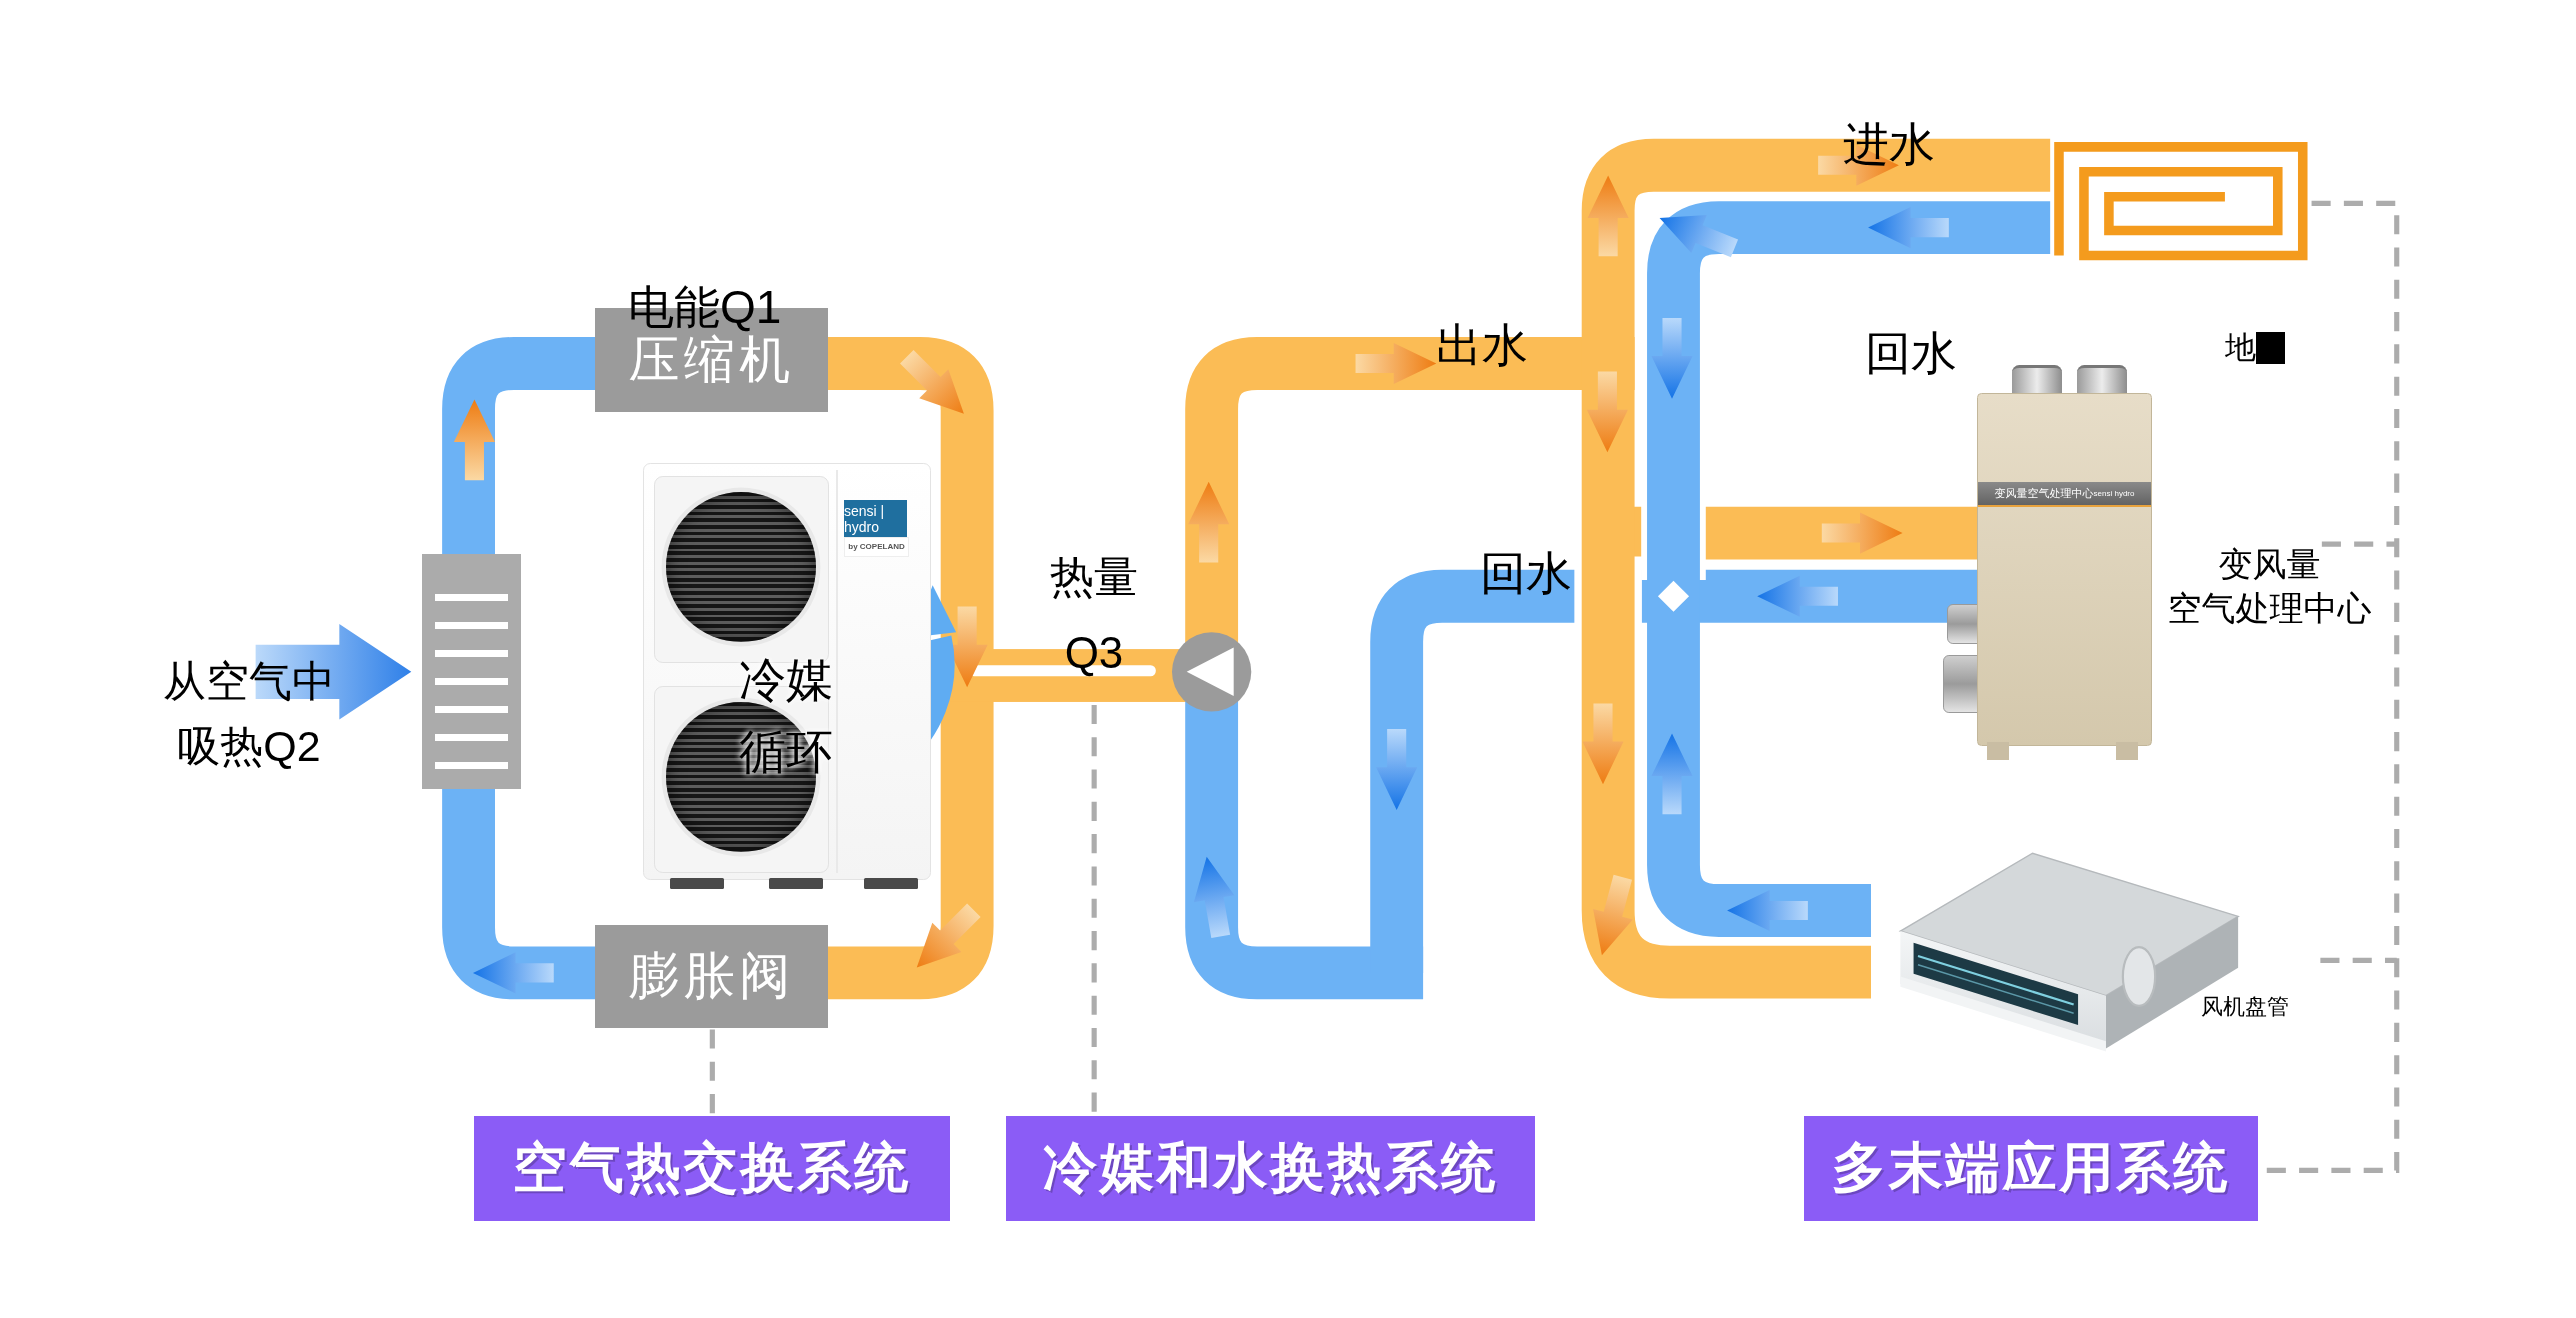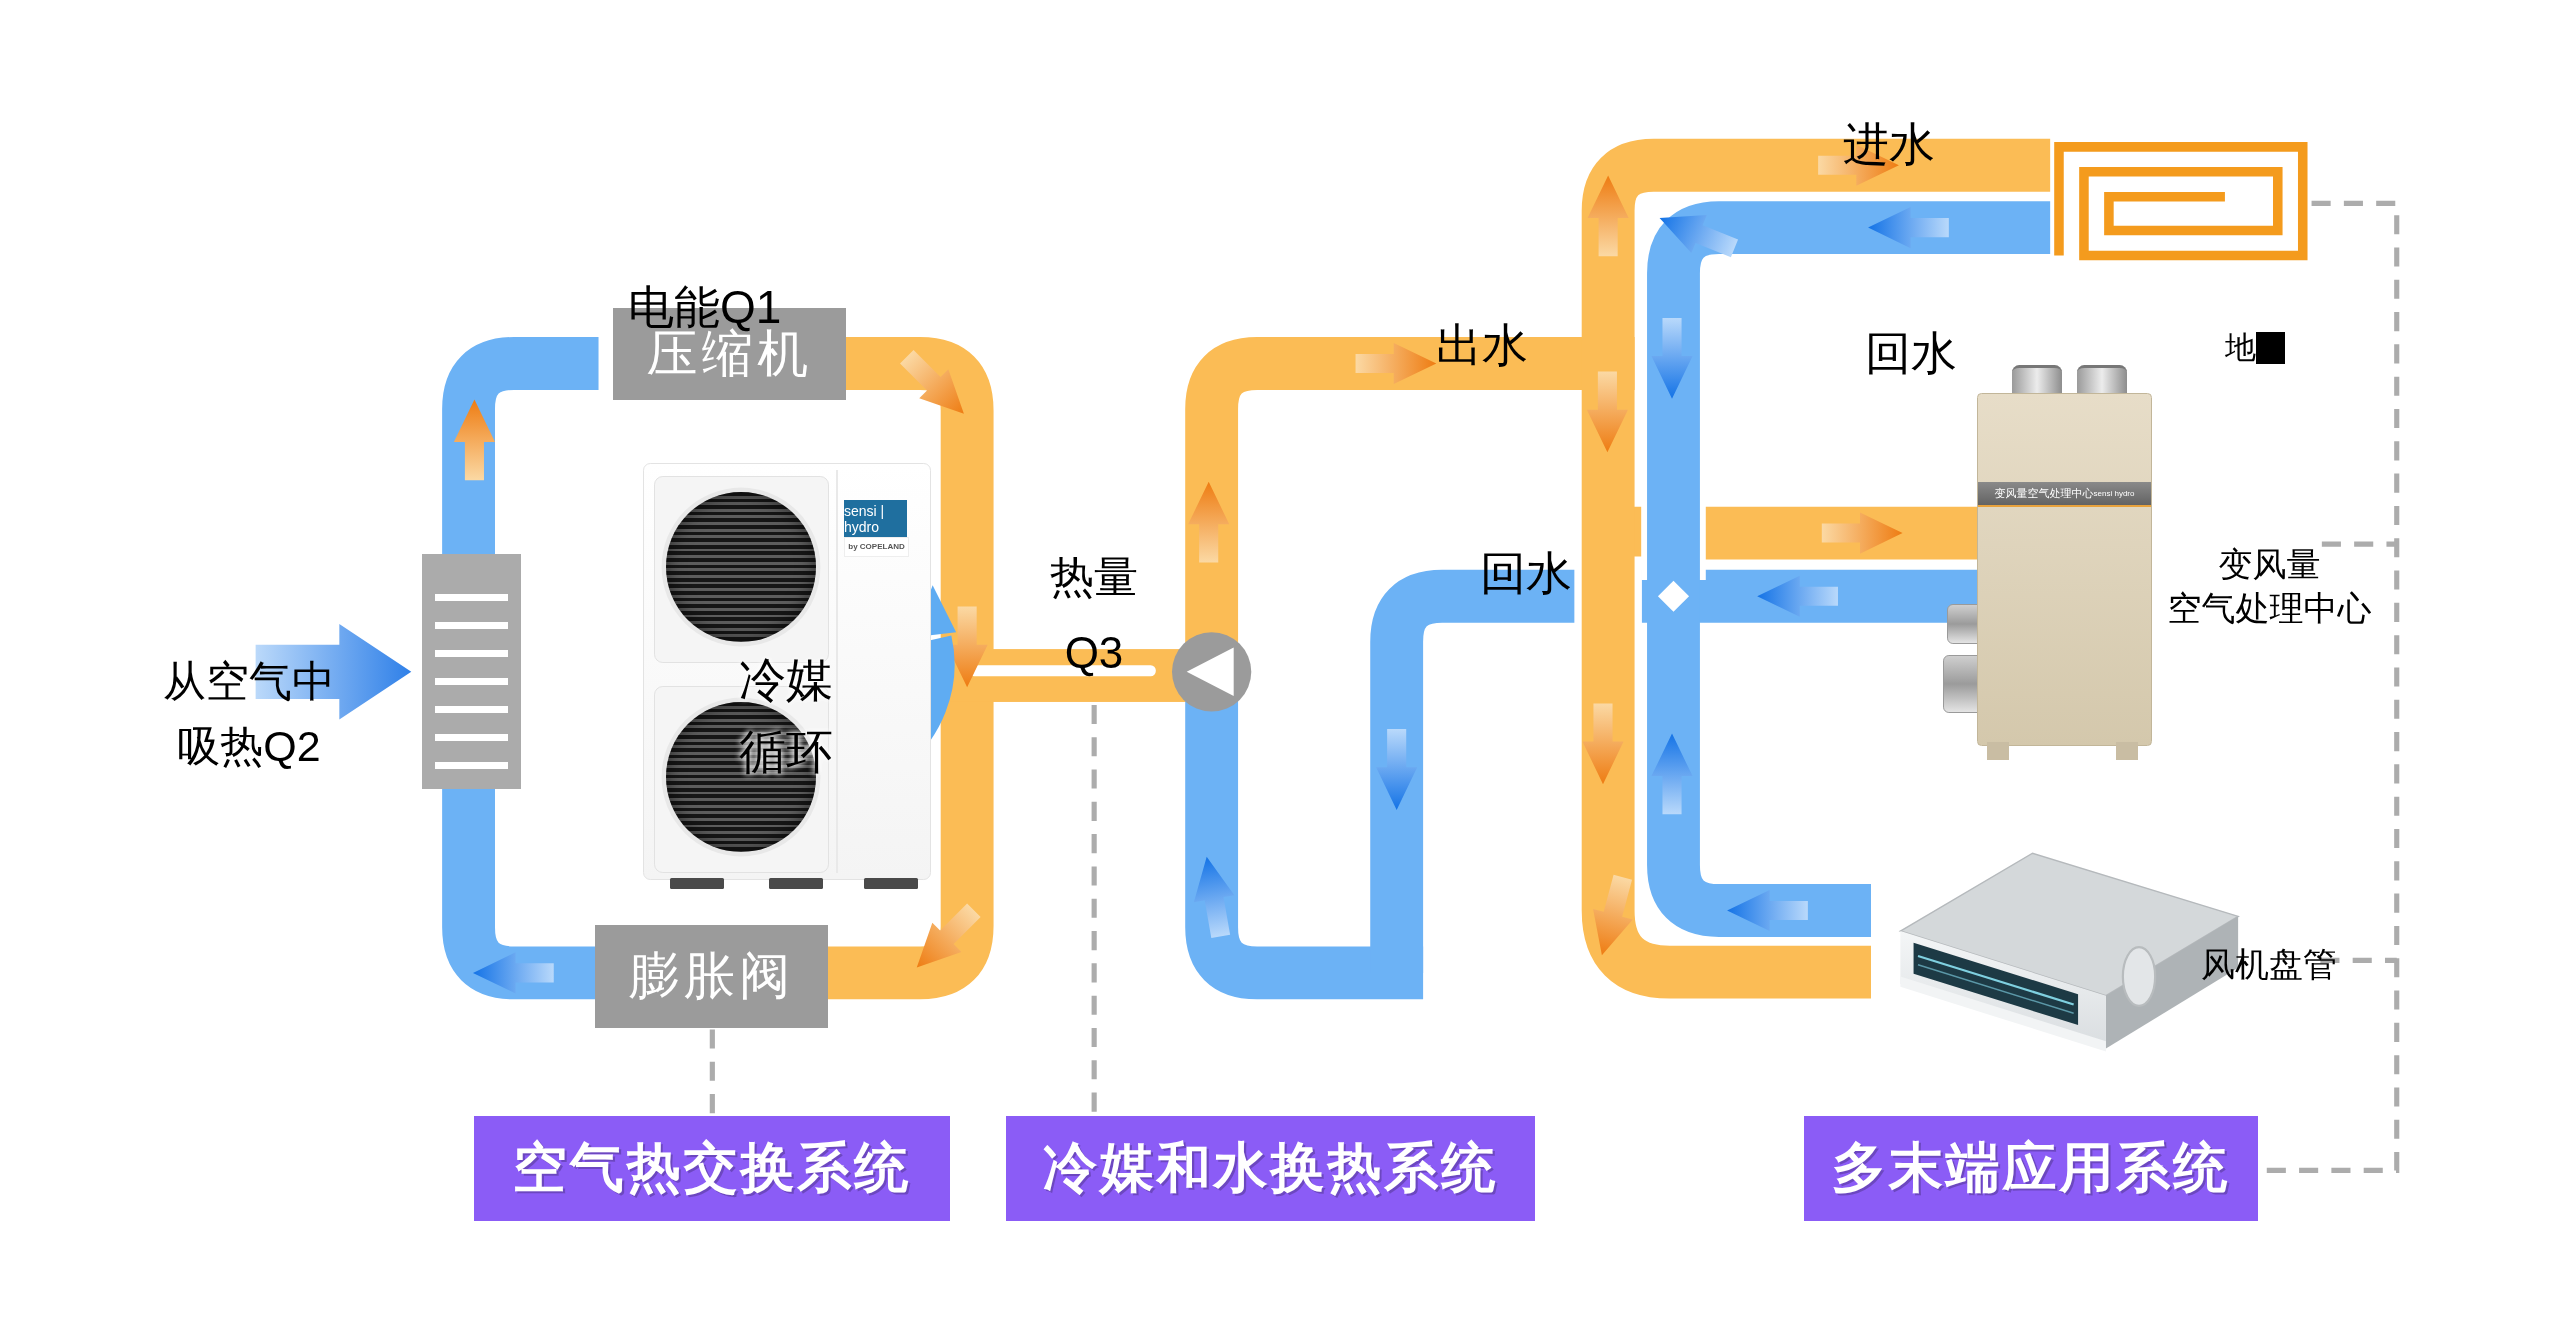--- a/index.html
+++ b/index.html
@@ -162,21 +162,21 @@
   <div class="stub" style="left:1943px;top:655px;width:37px;height:56px;"></div>
   <div class="ahu">
     <div class="band">
       <span style="font-size:11px;">变风量空气处理中心</span>
       <span style="font-size:8px;">sensi hydro</span>
     </div>
   </div>
   <div class="ahufoot" style="left:1987px;"></div>
   <div class="ahufoot" style="left:2116px;"></div>
 
-  <div class="gbox" style="left:595px;top:308px;width:233px;height:92px;font-size:51px;margin-left:18px;">
+  <div class="gbox" style="left:595px;top:308px;width:233px;height:104px;font-size:51px;">
     <span>压缩机</span>
   </div>
   <div class="gbox" style="left:595px;top:925px;width:233px;height:103px;font-size:51px;">
     <span>膨胀阀</span>
   </div>
 
   <div class="lbl" style="left:628px;top:229px;font-size:46px;">电能Q1</div>
 
   <div class="lbl center" style="left:95px;top:601px;width:308px;font-size:43px;line-height:65px;">
     <span>从空气中</span><br>
@@ -200,21 +200,21 @@
 
   <div class="lbl" style="left:2225px;top:279px;font-size:31px;">
     <span>地</span><span style="display:inline-block;width:29px;height:32px;background:#000;vertical-align:-5.9px;"></span>
   </div>
 
   <div class="lbl center" style="left:2163px;top:494px;width:213px;font-size:34px;line-height:44px;">
     <span>变风量</span><br>
     <span>空气处理中心</span>
   </div>
 
-  <div class="lbl" style="left:2201px;top:894px;font-size:34px;">风机盘管</div>
+  <div class="lbl" style="left:2201px;top:944px;font-size:22px;">风机盘管</div>
 
   <div class="sysbox" style="left:474px;top:1116px;width:476px;height:105px;">
     <span>空气热交换系统</span>
   </div>
   <div class="sysbox" style="left:1006px;top:1116px;width:529px;height:105px;">
     <span>冷媒和水换热系统</span>
   </div>
   <div class="sysbox" style="left:1804px;top:1116px;width:454px;height:105px;">
     <span>多末端应用系统</span>
   </div>

